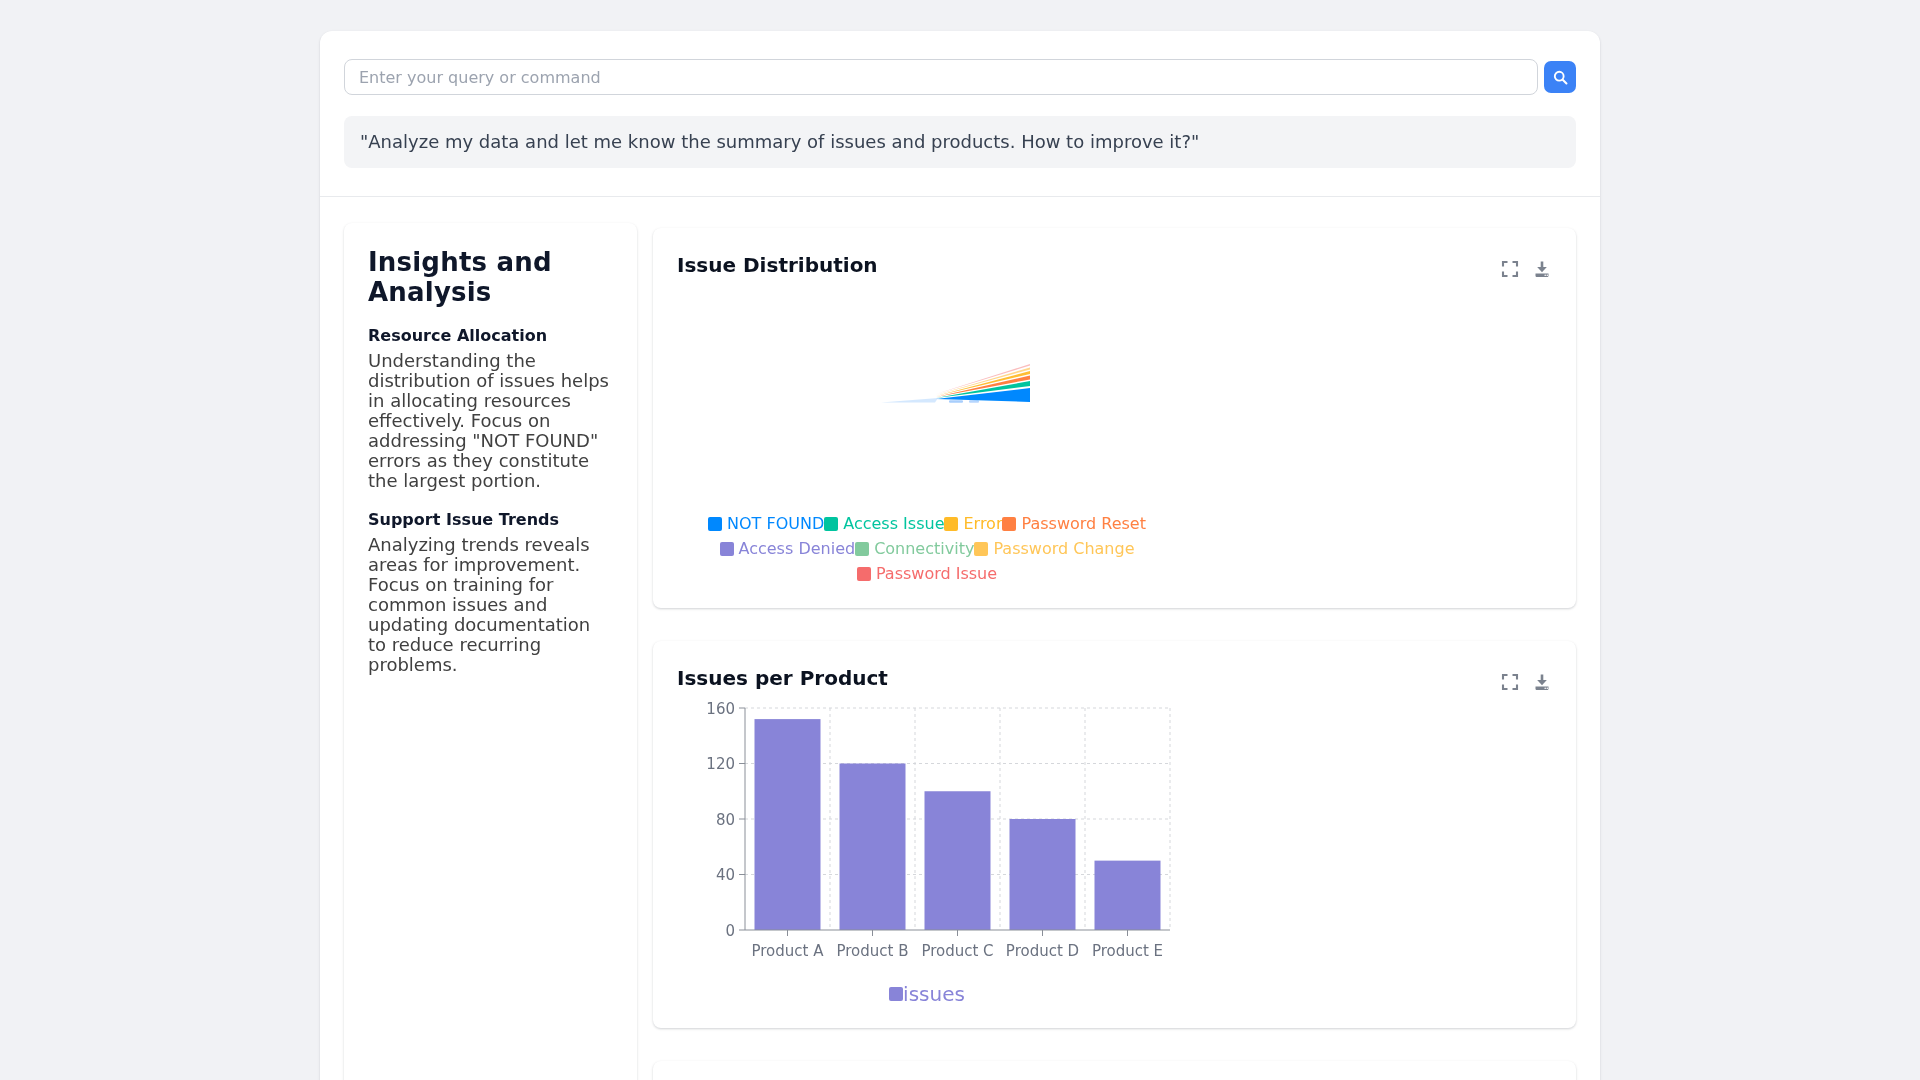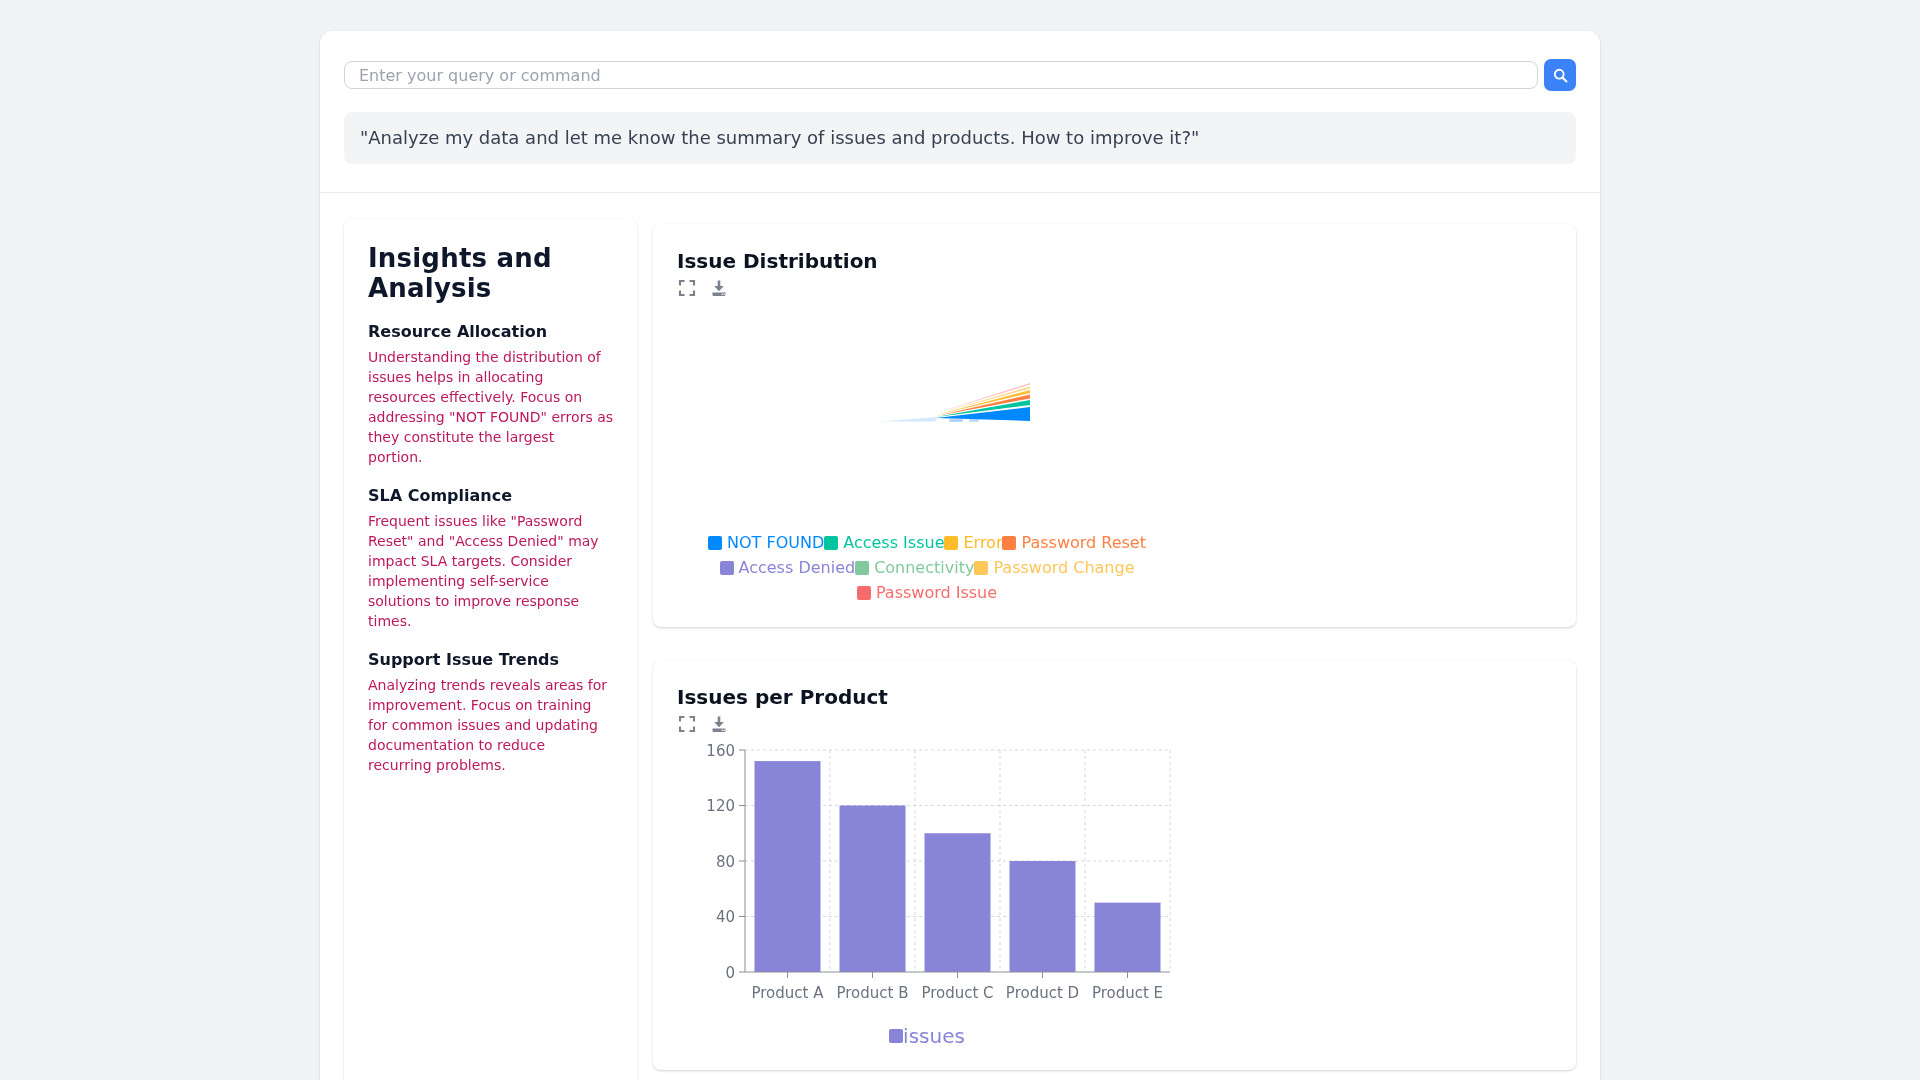--- a/index.html
+++ b/index.html
@@ -10,21 +10,21 @@
     color:#111827;
   }
   .container {
     position:absolute; left:320px; top:31px; width:1280px; height:1200px;
     background:#ffffff; border-radius:12px;
     box-shadow:0 1px 3px rgba(16,24,40,.10), 0 1px 2px rgba(16,24,40,.06);
   }
   .top-section { padding:28px 24px 0 24px; }
   .search-row { display:flex; align-items:center; gap:6px; }
   .search-input {
-    flex:1; height:28px; border:1px solid #d1d5db; border-radius:8px;
+    flex:1; height:36px; border:1px solid #d1d5db; border-radius:8px;
     padding:0 14px; font-size:16px; color:#374151; outline:none;
     font-family:"DejaVu Sans","Liberation Sans",sans-serif;
   }
   .search-input::placeholder { color:#9ca3af; }
   .search-btn {
     width:32px; height:32px; border:none; border-radius:7px; background:#3b82f6;
     display:flex; align-items:center; justify-content:center; cursor:pointer; flex:0 0 auto;
   }
   .query-box {
     margin-top:21px; background:#f3f4f6; border-radius:8px;
@@ -34,30 +34,30 @@
   .content { display:flex; align-items:flex-start; gap:16px; padding:26px 24px 0 24px; }
 
   .panel {
     width:293px; min-height:1010px; background:#fff; border-radius:8px;
     box-shadow:0 1px 3px rgba(16,24,40,.12), 0 1px 2px rgba(16,24,40,.06);
     padding:24px;
   }
   .panel h2 { font-size:26px; font-weight:700; color:#0f172a; letter-spacing:.2px; }
   .panel .section { margin-top:19px; }
   .panel h3 { font-size:16px; font-weight:700; color:#0f172a; }
-  .panel p { margin-top:6px; font-size:14px; line-height:20px; color:#be185d; }
+  .panel p { margin-top:6px; font-size:18px; line-height:20px; color:#404040; }
 
   .charts-col { flex:1; display:flex; flex-direction:column; }
   .card {
     background:#fff; border-radius:8px;
     box-shadow:0 1px 3px rgba(16,24,40,.13), 0 1px 2px rgba(16,24,40,.07);
     padding:24px 24px 22px 24px; position:relative;
   }
   .card + .card { margin-top:33px; }
-  .card-head { display:flex; align-items:flex-start; justify-content:space-between;flex-direction:column; }
+  .card-head { display:flex; align-items:flex-end; justify-content:space-between; }
   .card-title { font-size:20px; font-weight:700; color:#0b1220; line-height:27px; }
   .card-actions { display:flex; align-items:center; gap:12px; margin-top:3px; }
   .icon-btn { background:none; border:none; cursor:pointer; padding:0; line-height:0; }
 
   .chart-wrap { width:500px; margin-top:10px; }
 
   .pie-legend { margin-top:8px; }
   .legend-row { display:flex; justify-content:center; line-height:25px; }
   .legend-item { display:inline-flex; align-items:center; gap:5px; font-size:16px; white-space:nowrap; }
   .legend-swatch { width:14px; height:14px; display:inline-block; border-radius:2px; }
@@ -87,24 +87,20 @@
 
   <div class="divider"></div>
 
   <div class="content">
 
     <div class="panel">
       <h2>Insights and Analysis</h2>
       <div class="section">
         <h3>Resource Allocation</h3>
         <p>Understanding the distribution of issues helps in allocating resources effectively. Focus on addressing "NOT FOUND" errors as they constitute the largest portion.</p>
-      </div>
-      <div class="section">
-        <h3>SLA Compliance</h3>
-        <p>Frequent issues like "Password Reset" and "Access Denied" may impact SLA targets. Consider implementing self-service solutions to improve response times.</p>
       </div>
       <div class="section">
         <h3>Support Issue Trends</h3>
         <p>Analyzing trends reveals areas for improvement. Focus on training for common issues and updating documentation to reduce recurring problems.</p>
       </div>
     </div>
 
     <div class="charts-col">
 
       <div class="card" style="margin-top:5px;">

